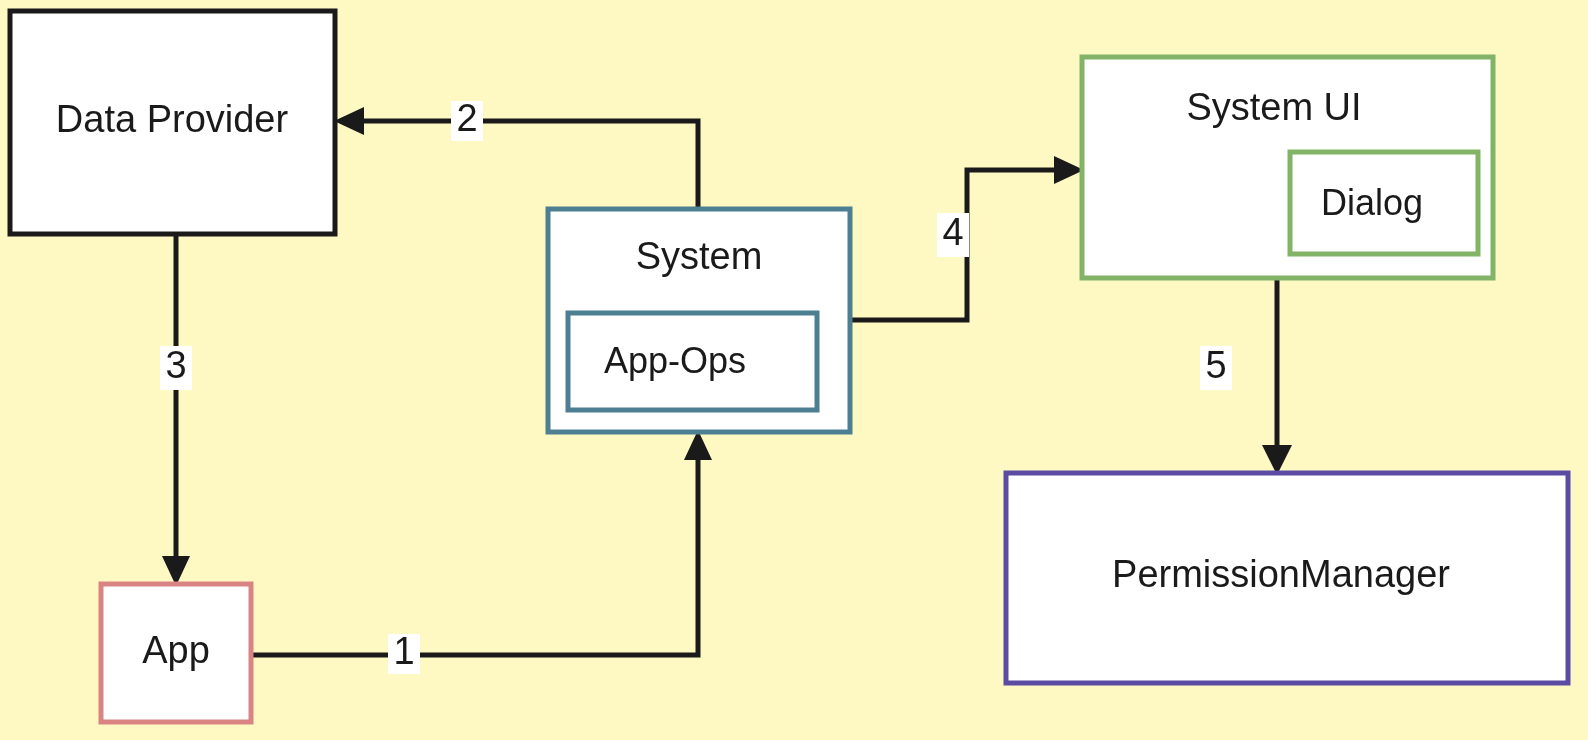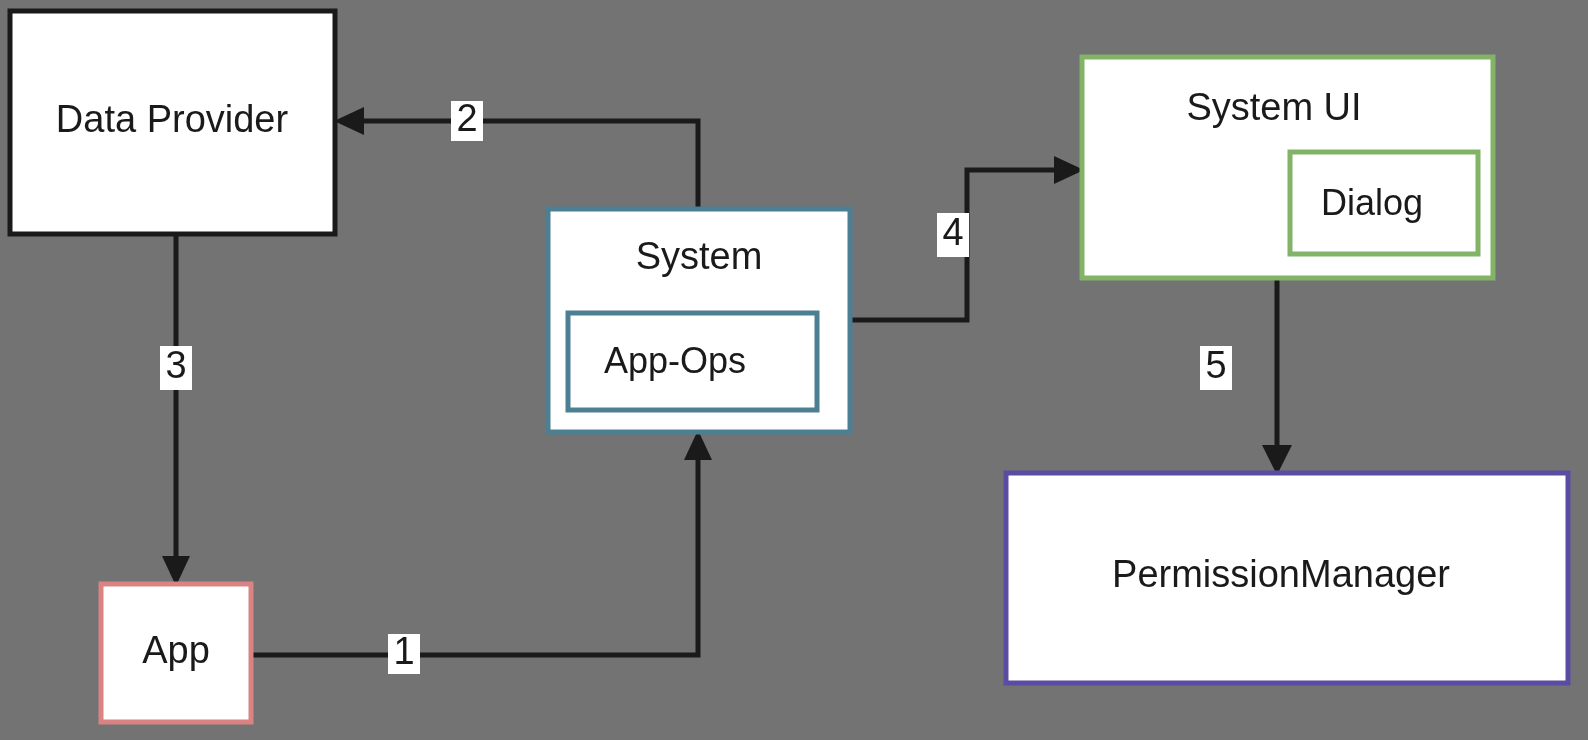--- a/index.html
+++ b/index.html
@@ -7,21 +7,21 @@
     padding: 0;
     background: #ffffff;
   }
   body {
     font-family: "Liberation Sans", sans-serif;
   }
   #canvas {
     position: relative;
     width: 1588px;
     height: 740px;
-    background: #737373;
+    background: #fef9c3;
     overflow: hidden;
   }
   #diagram-svg {
     position: absolute;
     left: 0;
     top: 0;
     width: 1588px;
     height: 740px;
   }
   .node-label {

